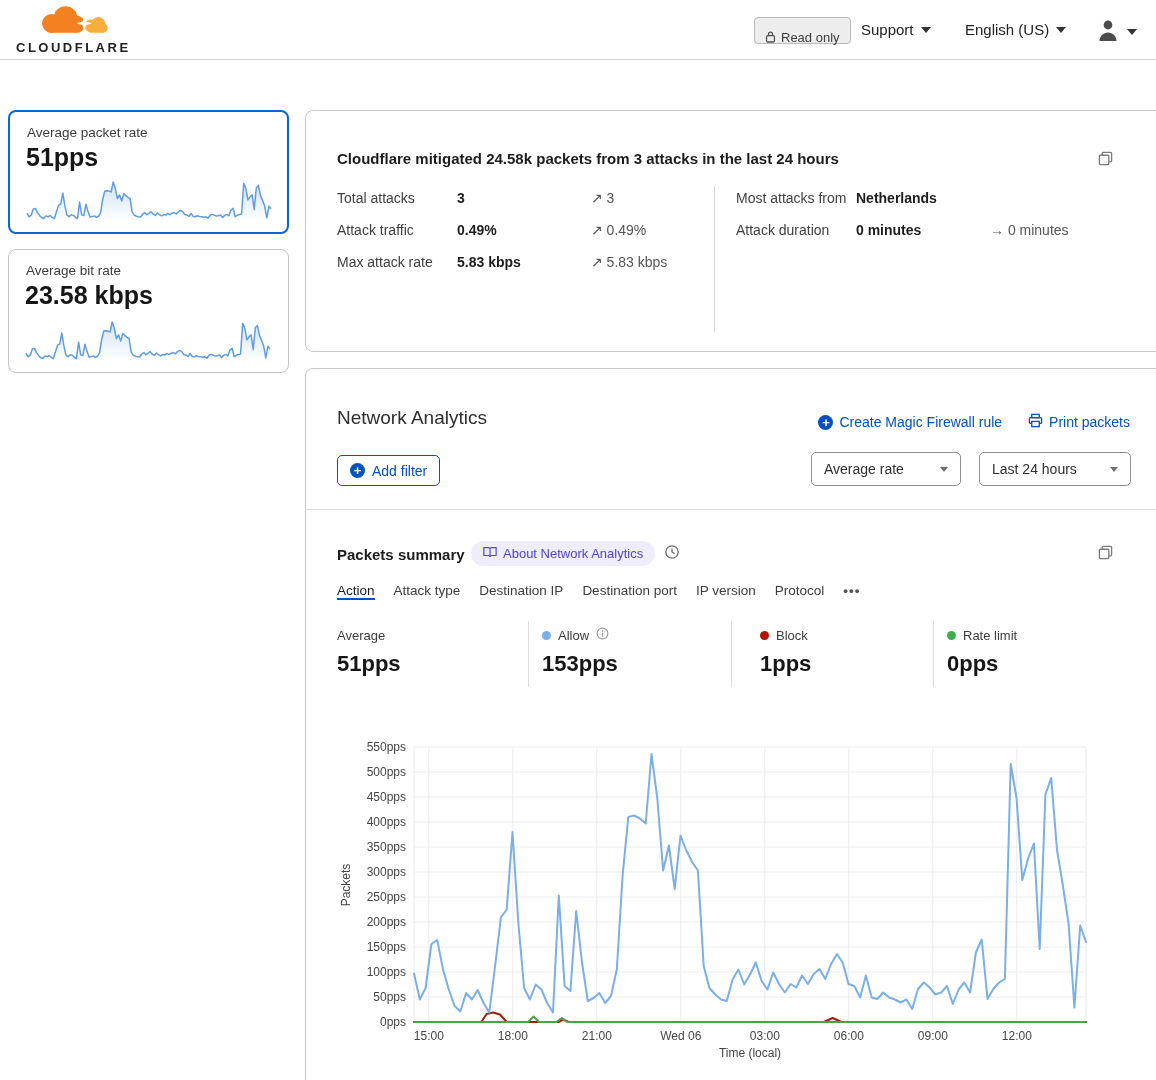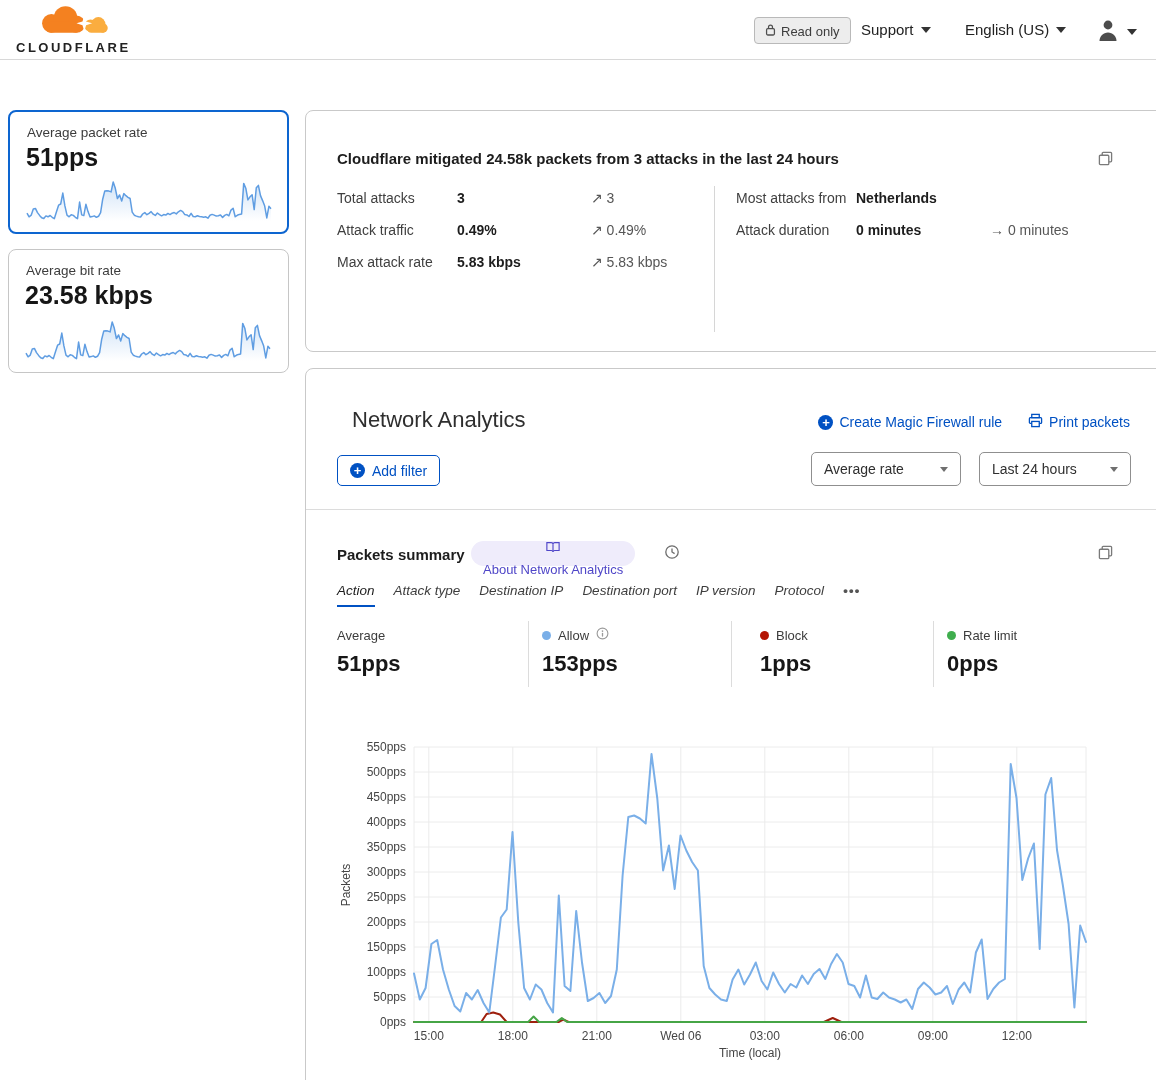--- a/index.html
+++ b/index.html
@@ -4,21 +4,21 @@
 <style>
   * { margin:0; padding:0; box-sizing:border-box; }
   html,body { background:#fff; }
   body { font-family:"Liberation Sans","DejaVu Sans",sans-serif; color:#1d1d1d; }
   .page { position:relative; width:1156px; height:1080px; overflow:hidden; background:#fff; }
 
   
   .header { position:absolute; left:0; top:0; width:1156px; height:60px; background:#fff; border-bottom:1px solid #d8d8d8; }
   .logo { position:absolute; left:16px; top:4px; width:110px; text-align:center; cursor:pointer; }
   .logo-word { font-size:13px; font-weight:bold; letter-spacing:2.5px; color:#222; margin-top:-2px; }
-  .readonly-badge { position:absolute; left:754px; top:17px; height:27px; background:#ededed; border:1px solid #b9b9b9; border-radius:4px; display:flex; align-items:flex-end; gap:5px; padding:4px 10px; font-size:13px; color:#3d3d3d; }
+  .readonly-badge { position:absolute; left:754px; top:17px; height:27px; background:#ededed; border:1px solid #b9b9b9; border-radius:4px; display:flex; align-items:flex-start; gap:5px; padding:12px 10px; font-size:13px; color:#3d3d3d; }
   .hdr-item { position:absolute; top:21px; font-size:15px; color:#222; display:flex; align-items:center; gap:7px; cursor:pointer; }
   .hdr-support { left:861px; }
   .hdr-lang { left:965px;text-align:center; }
   .hdr-user { left:1096px; top:17px; }
   .caret { width:0; height:0; border-left:5px solid transparent; border-right:5px solid transparent; border-top:6px solid #333; display:inline-block; }
 
   
   .rate-card { position:absolute; left:8px; width:281px; height:124px; background:#fff; border-radius:8px; cursor:pointer; }
   .rate-card.selected { border:2px solid #0d65d0; }
   .rate-card.plain { border:1px solid #c6c6c6; }
@@ -38,38 +38,38 @@
   .stat-group.left { left:31px; width:360px; }
   .stat-group.right { left:430px; width:390px; }
   .stat-row { display:flex; margin-bottom:11px; font-size:14px; line-height:21px; }
   .stat-row .s-label { width:120px; color:#3f3f3f; }
   .stat-group.right .s-label { width:120px; }
   .stat-row .s-value { width:134px; font-weight:bold; color:#1d1d1d; }
   .stat-row .s-delta { color:#565656; white-space:nowrap; }
   .v-divider { position:absolute; left:408px; top:75px; width:1px; height:146px; background:#d6d6d6; }
 
   
-  .na-title { position:absolute; left:46px; top:38px; font-size:22px; color:#2e2e2e; }
+  .na-title { position:absolute; left:31px; top:38px; font-size:19px; color:#2e2e2e; }
   .na-links { position:absolute; top:44px; right:45px; display:flex; gap:26px; }
   .na-link { display:flex; align-items:center; gap:6px; color:#0051c3; font-size:14px; cursor:pointer; }
   .plus-circle { width:15px; height:15px; border-radius:50%; background:#0051c3; color:#fff; font-size:13px; line-height:15px; text-align:center; font-weight:bold; }
   .add-filter { position:absolute; left:31px; top:86px; height:31px; border:1px solid #0051c3; border-radius:5px; background:#fff; display:flex; align-items:center; gap:7px; padding:0 12px; color:#0051c3; font-size:14px; cursor:pointer; }
   .dropdown { position:absolute; top:83px; height:34px; border:1px solid #8f8f8f; border-radius:5px; background:#fff; display:flex; align-items:center; justify-content:space-between; padding:8px 12px; font-size:14px; color:#2f2f2f; cursor:pointer; }
   .dd-metric { left:505px; width:150px; }
   .dd-range { left:673px; width:152px; }
   .dd-caret { width:0; height:0; border-left:4px solid transparent; border-right:4px solid transparent; border-top:5px solid #6f6f6f; }
   .na-divider { position:absolute; left:0; top:140px; width:100%; height:1px; background:#dcdcdc; }
 
   
   .ps-title { position:absolute; left:31px; top:177px; font-size:15px; font-weight:bold; color:#1d1d1d; }
-  .about-pill { position:absolute; left:165px; top:172px; height:25px; background:#efecfb; border-radius:13px; display:flex; align-items:center; gap:6px; padding:0 12px; font-size:13px; color:#4f46c8; cursor:pointer;flex-direction:column; }
+  .about-pill { position:absolute; left:165px; top:172px; height:25px; background:#efecfb; border-radius:13px; display:flex; align-items:center; gap:6px; padding:0 12px; font-size:13px; color:#4f46c8; cursor:pointer; }
   .clock-btn { position:absolute; left:358px; top:175px; cursor:pointer; }
 
   .tabs { position:absolute; left:31px; top:214px; display:flex; gap:19px; font-size:13.5px; color:#3d3d3d; }
-  .tab { padding-bottom:7px; cursor:pointer;font-style:italic; }
+  .tab { cursor:pointer; }
   .tab.active { color:#1d1d1d; border-bottom:2px solid #0051c3; }
   .tab-more { cursor:pointer; color:#555; letter-spacing:1px; font-weight:bold; }
 
   .ps-stats { position:absolute; left:0; top:258px; width:100%; }
   .ps-col { position:absolute; top:0; }
   .ps-col .ps-head { display:flex; align-items:center; gap:7px; font-size:13px; color:#3c3c3c; height:16px; }
   .ps-col .ps-value { margin-top:8px; font-size:22px; font-weight:600; color:#161616; }
   .dot { width:9px; height:9px; border-radius:50%; display:inline-block; }
   .ps-div { position:absolute; top:-6px; width:1px; height:66px; background:#dcdcdc; }
 

